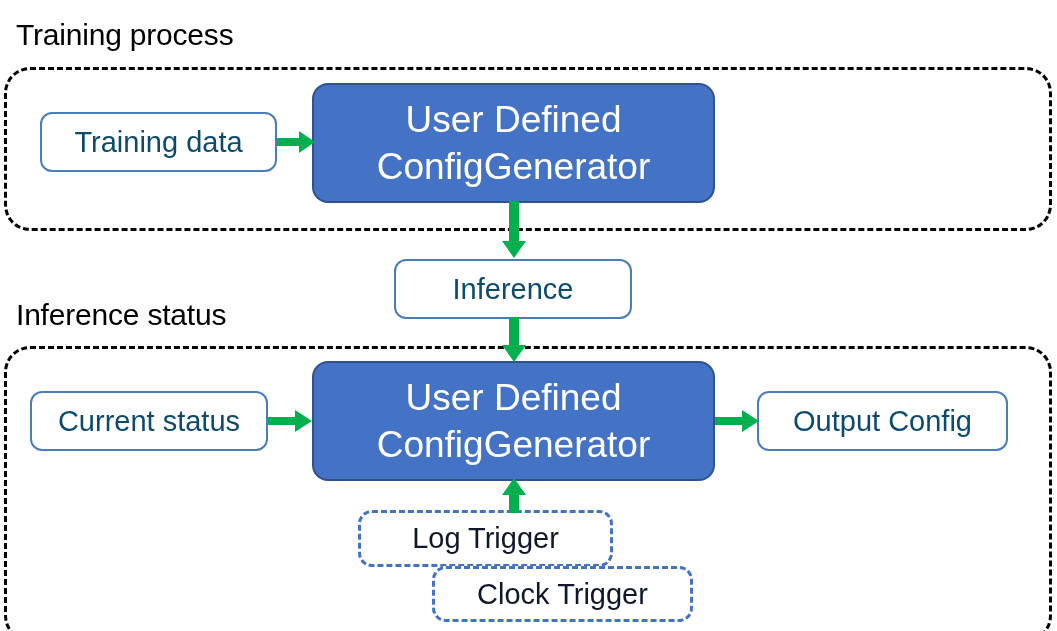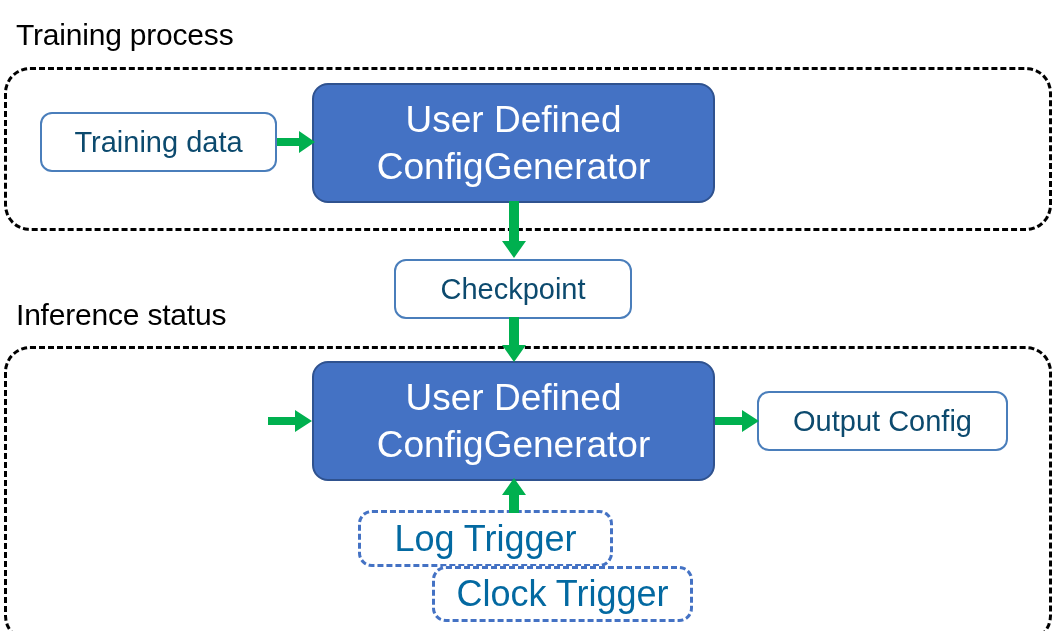--- a/index.html
+++ b/index.html
@@ -89,22 +89,22 @@
   
   .trigger-box {
     position: absolute;
     box-sizing: border-box;
     background: transparent;
     border: 3px dashed #4472C4;
     border-radius: 14px;
     display: flex;
     align-items: center;
     justify-content: center;
-    color: #0369a1;
-    font-size: 36px;
+    color: #0f172a;
+    font-size: 29px;
     white-space: nowrap;
   }
   #log-trigger-box   { left: 358px; top: 494px; width: 255px; height: 57px; z-index: 4; }
   #clock-trigger-box { left: 432px; top: 550px; width: 261px; height: 56px; z-index: 5;
                        background: #ffffff; }
 
   
   .arrow {
     position: absolute;
     z-index: 8;
@@ -142,33 +142,36 @@
     </svg>
   </div>
 
   <div class="arrow" id="arrow-to-checkpoint">
     <svg width="28" height="60" viewBox="0 0 28 60">
       <path d="M9 0 H19 V40 H26 L14 57 L2 40 H9 Z" fill="#00B04F"></path>
     </svg>
   </div>
 
   <div class="plain-box" id="checkpoint-box">
-    <span>Checkpoint</span>
+    <span>Inference</span>
   </div>
 
   <div class="arrow" id="arrow-checkpoint-down">
     <svg width="28" height="48" viewBox="0 0 28 48">
       <path d="M9 0 H19 V28 H26 L14 45 L2 28 H9 Z" fill="#00B04F"></path>
     </svg>
   </div>
 
   <div class="section-title" id="inference-title">Inference status</div>
 
   <div class="process-container" id="inference-container"></div>
 
+  <div class="plain-box" id="current-status-box">
+    <span>Current status</span>
+  </div>
 
   <div class="arrow" id="arrow-current-status">
     <svg width="46" height="28" viewBox="0 0 46 28">
       <path d="M0 10 H27 V3 L44 14 L27 25 V18 H0 Z" fill="#00B04F"></path>
     </svg>
   </div>
 
   <div class="blue-box" id="inference-generator-box">
     <span class="line">User Defined</span>
     <span class="line">ConfigGenerator</span>

